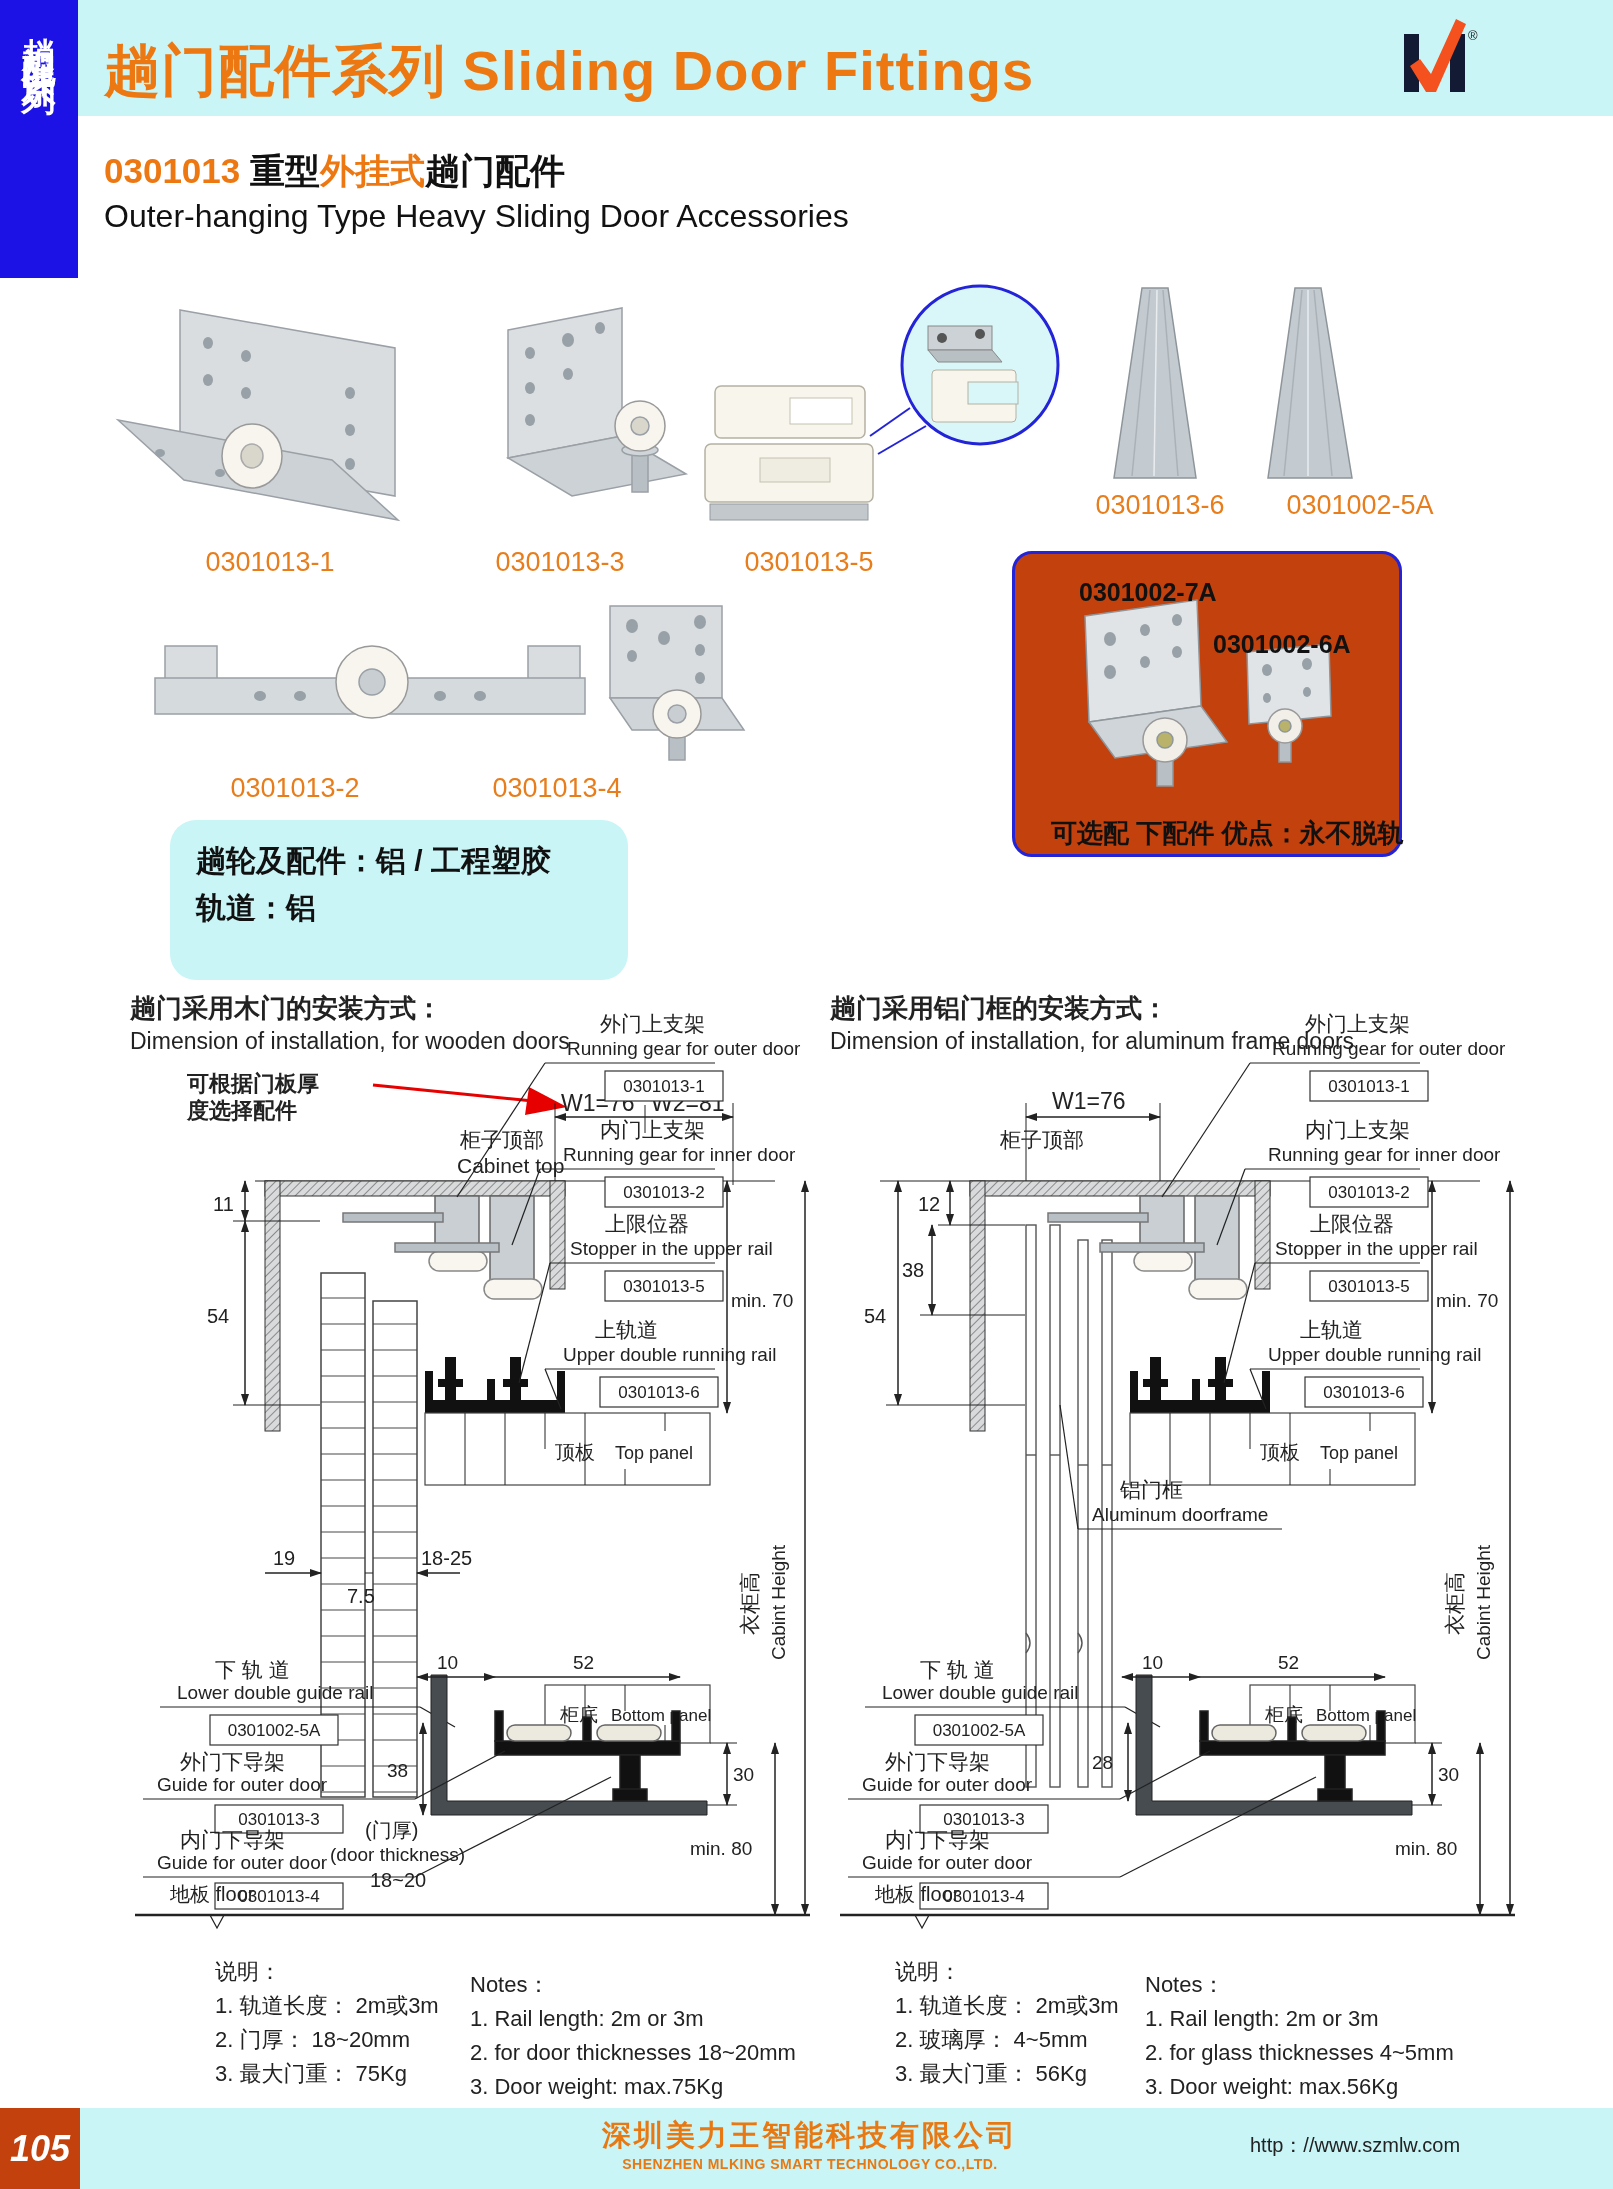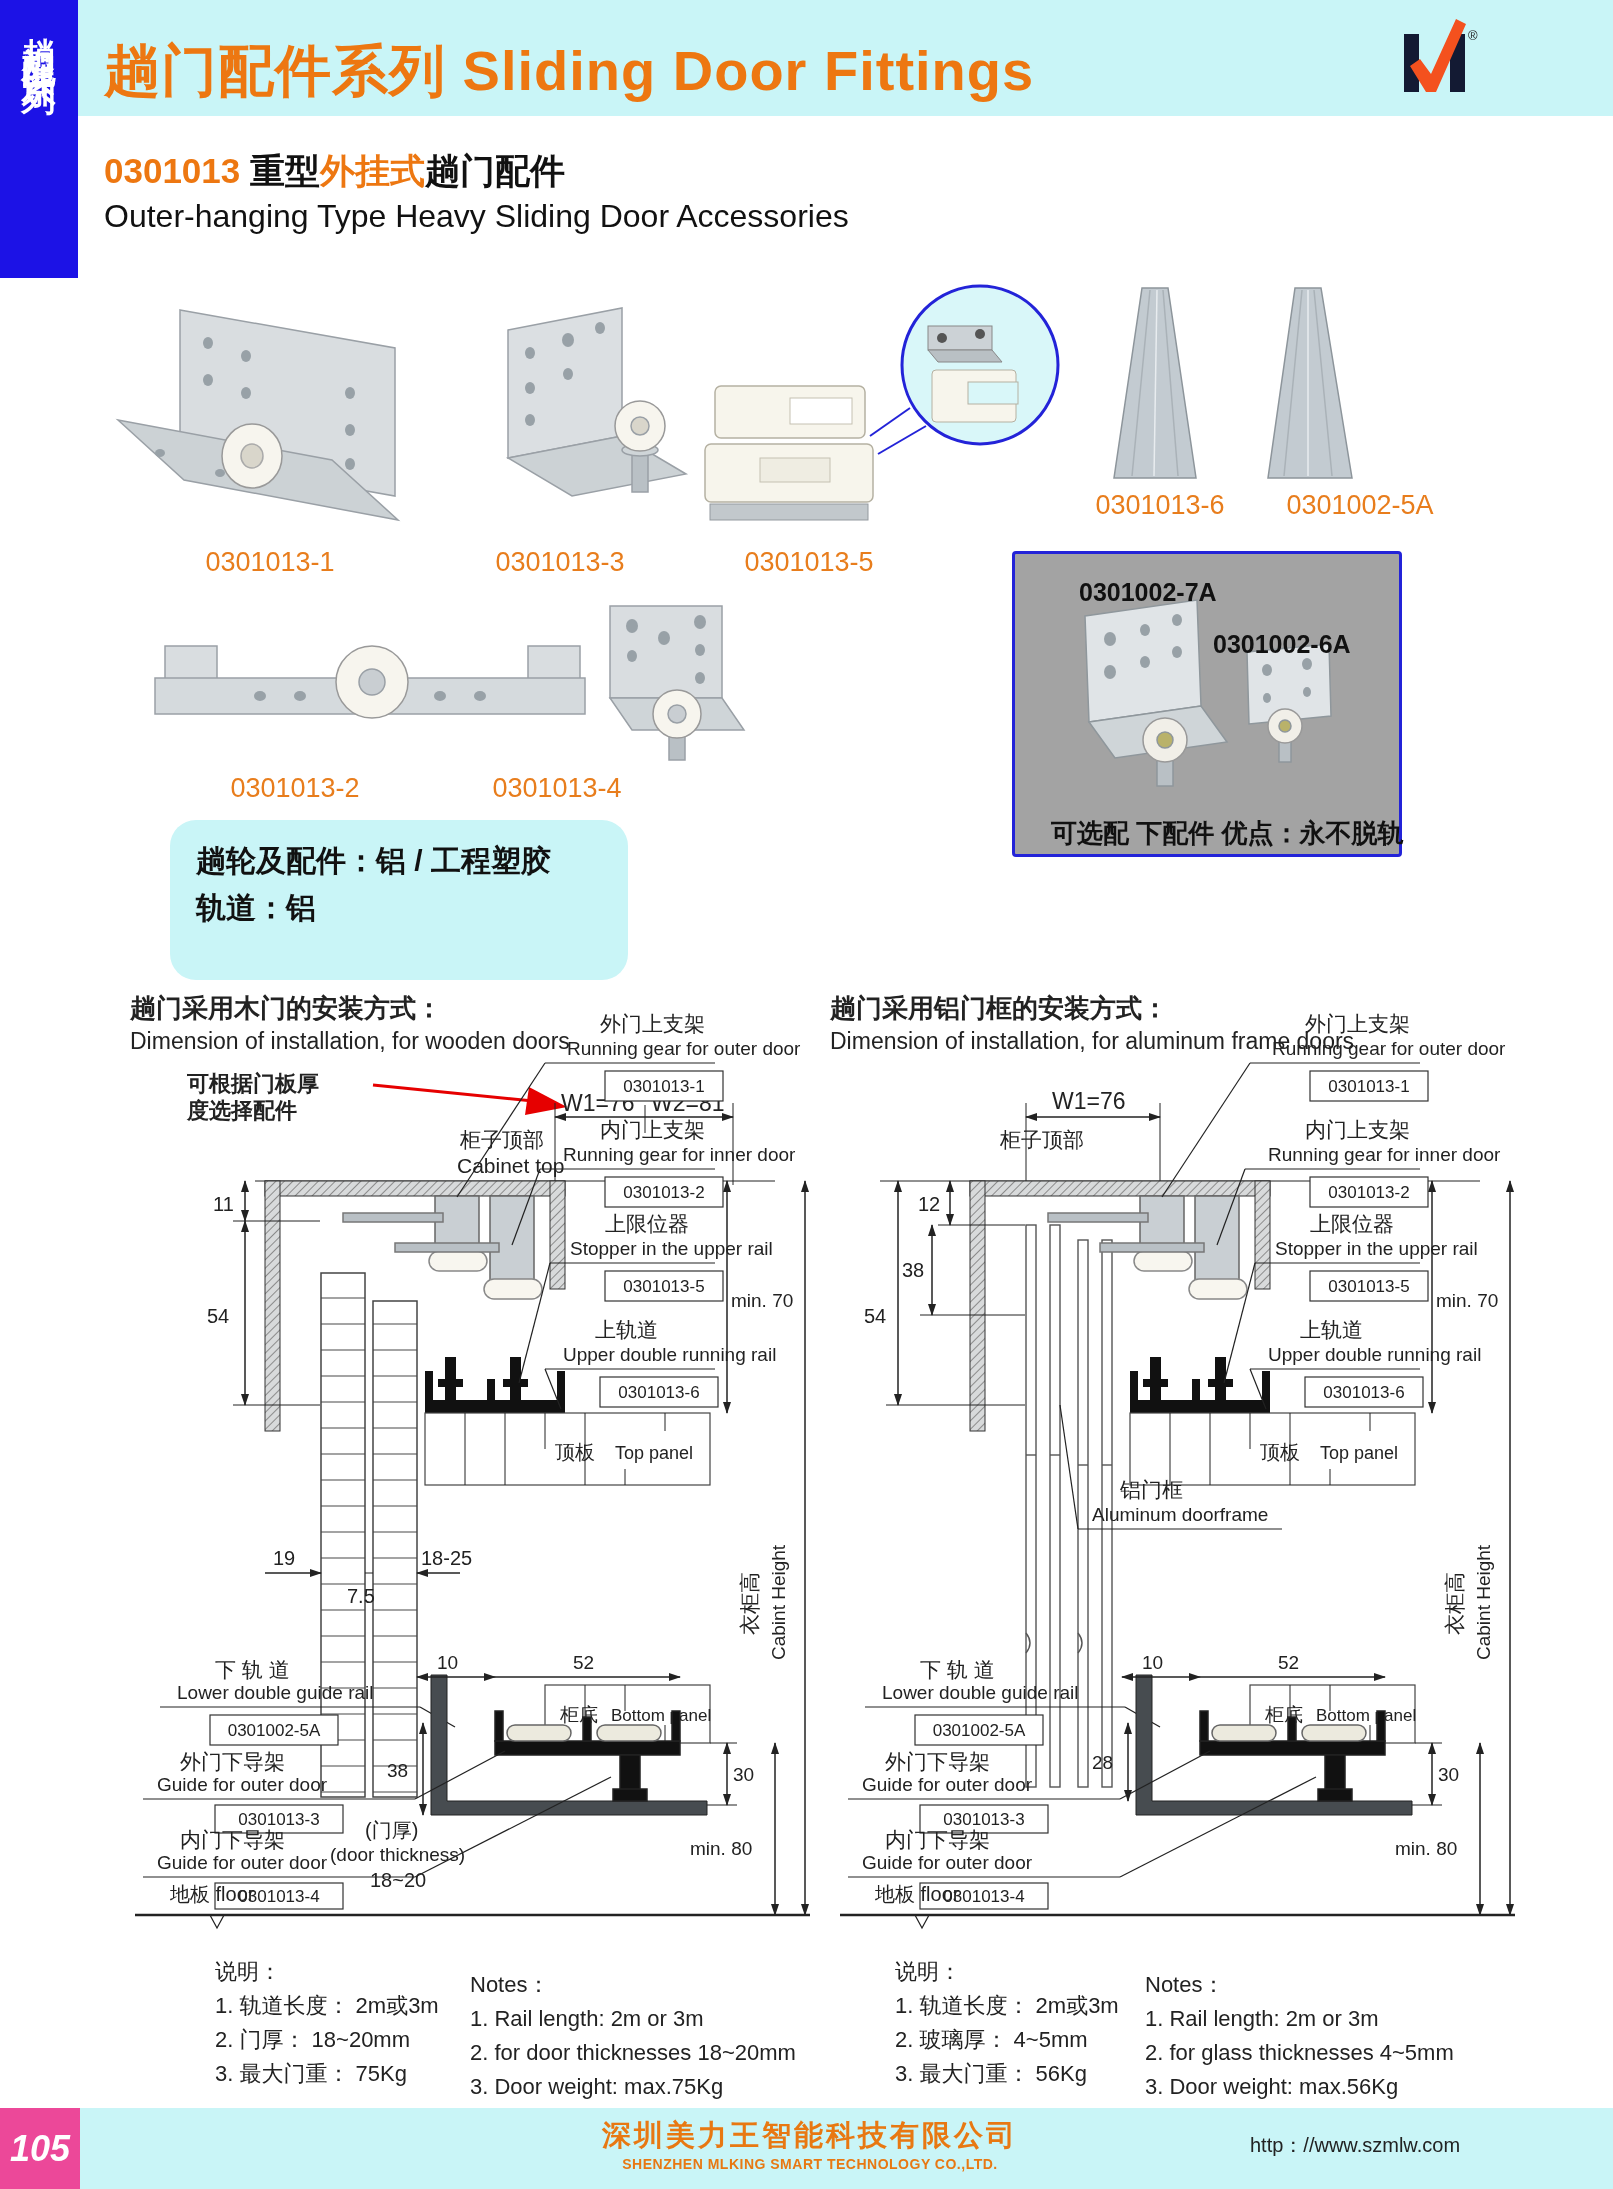--- a/index.html
+++ b/index.html
@@ -7,29 +7,29 @@
        font-family:"Liberation Sans","DejaVu Sans",sans-serif;overflow:hidden;}
   .abs{position:absolute;}
   .cyanband{background:#c9f5f7;}
   .sidebar{background:#1c12e6;color:#fff;display:flex;align-items:flex-start;justify-content:center;}
   .sidebar span{writing-mode:vertical-rl;text-orientation:upright;font-size:34px;font-weight:bold;letter-spacing:9px;margin-top:10px;}
   .pagetitle{color:#ed7711;font-size:56px;font-weight:bold;letter-spacing:1px;white-space:nowrap;}
   .subcode{font-size:35px;font-weight:600;white-space:nowrap;color:#111;}
   .subcode .or{color:#ed7711;text-align:right;}
   .suben{font-size:32px;color:#111;white-space:nowrap;}
   .plabel{color:#e87d1c;font-size:27px;text-align:center;white-space:nowrap;}
-  .optbox{background:#a3a3a3;border:3px solid #2323d8;border-radius:4px;}
+  .optbox{background:#c2410c;border:3px solid #2323d8;border-radius:20px;}
   .optlabel{font-size:25px;font-weight:bold;color:#111;white-space:nowrap;}
   .optnote{font-size:26px;font-weight:bold;color:#111;white-space:nowrap;}
   .matbox{background:#c9f5f7;border-radius:26px;padding:18px 0 0 26px;}
   .matbox .cn{font-size:30px;font-weight:600;color:#111;line-height:1.55;}
   .matbox .en{font-size:24px;color:#111;line-height:1.45;}
   .notes{font-size:22px;color:#222;line-height:1.55;white-space:nowrap;}
   .footerbar{background:#c9f5f7;}
-  .pagenum{background:#ec4899;color:#fff;font-size:36px;font-weight:bold;font-style:italic;
+  .pagenum{background:#c2410c;color:#fff;font-size:36px;font-weight:bold;font-style:italic;
            display:flex;align-items:center;justify-content:center;}
   .company{text-align:center;color:#e87812;}
   .company .cn{font-size:29px;font-weight:bold;letter-spacing:3px;}
   .company .en{font-size:14px;font-weight:bold;letter-spacing:.5px;}
   .url{font-size:20px;color:#222;white-space:nowrap;}
   svg{font-family:"Liberation Sans","DejaVu Sans",sans-serif;}
   svg text{fill:#222;}
 </style>
 </head>
 <body>

